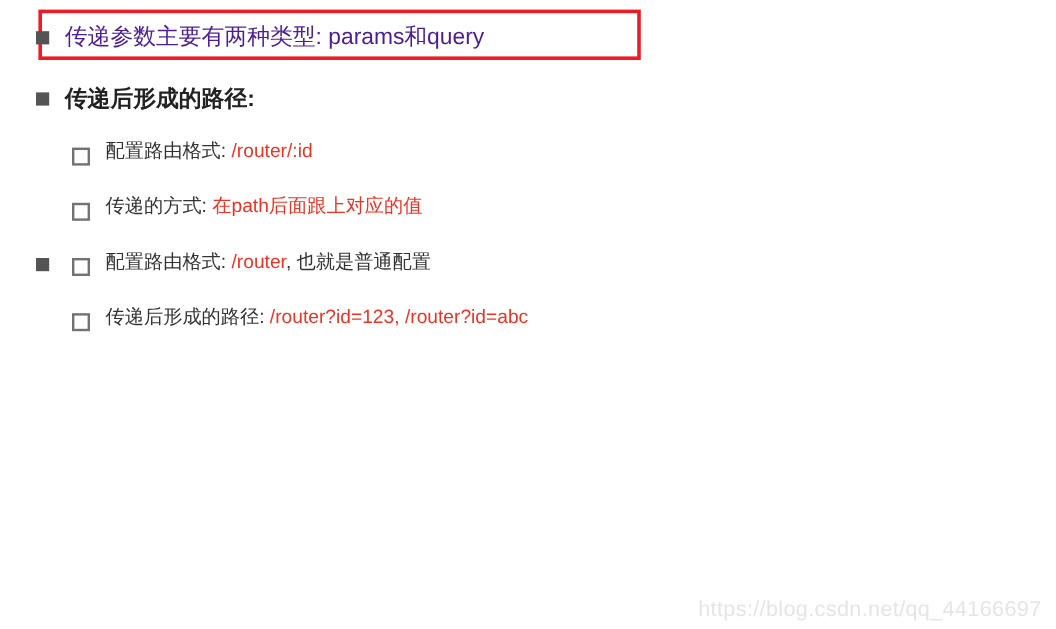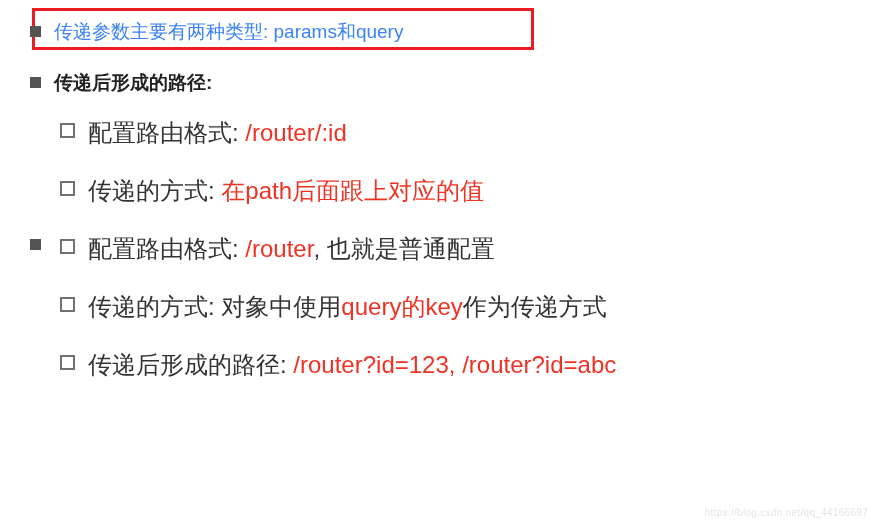--- a/index.html
+++ b/index.html
@@ -16,21 +16,21 @@
       position: relative;
     }
     .list-level-1 {
       list-style: none;
     }
     .item-level-1 {
       margin-bottom: 22px;
       padding-left: 44px;
       position: relative;
       font-size: 19px;
-      color: #3b82f6;
+      color: #4c1d95;
       line-height: 1.5;
     }
     .item-level-1::before {
       content: "";
       position: absolute;
       left: 20px;
       top: 8px;
       width: 11px;
       height: 11px;
       background: #545454;
@@ -40,21 +40,21 @@
       color: #222;
     }
     .list-level-2 {
       list-style: none;
       margin-top: 18px;
     }
     .item-level-2 {
       margin-bottom: 22px;
       padding-left: 34px;
       position: relative;
-      font-size: 24px;
+      font-size: 16px;
       color: #333;
       line-height: 1.5;
       font-weight: normal;
     }
     .item-level-2::before {
       content: "";
       position: absolute;
       left: 6px;
       top: 8px;
       width: 11px;
@@ -71,21 +71,21 @@
       top: 8px;
       width: 502px;
       height: 42px;
       border: 3px solid #ed1c24;
       pointer-events: none;
     }
     .watermark {
       position: absolute;
       right: 12px;
       bottom: 6px;
-      font-size: 10px;
+      font-size: 18px;
       color: #e5e5e5;
       letter-spacing: 0.3px;
     }
   </style>
 </head>
 <body>
 
 <div class="highlight-box"></div>
 
 <ul class="list-level-1">
@@ -104,22 +104,19 @@
       </li>
     </ul>
   </li>
 
   <li class="item-level-1 bold">
     <ul class="list-level-2">
       <li class="item-level-2">
         <span>配置路由格式: </span><span class="red">/router</span><span>, 也就是普通配置</span>
       </li>
       <li class="item-level-2">
-        <span>传递的方式: 对象中使用</span><span class="red">query的key</span><span>作为传递方式</span>
-      </li>
-      <li class="item-level-2">
         <span>传递后形成的路径: </span><span class="red">/router?id=123, /router?id=abc</span><span></span>
       </li>
     </ul>
   </li>
 </ul>
 
 <div class="watermark">https://blog.csdn.net/qq_44166697</div>
 
 </body></html>

